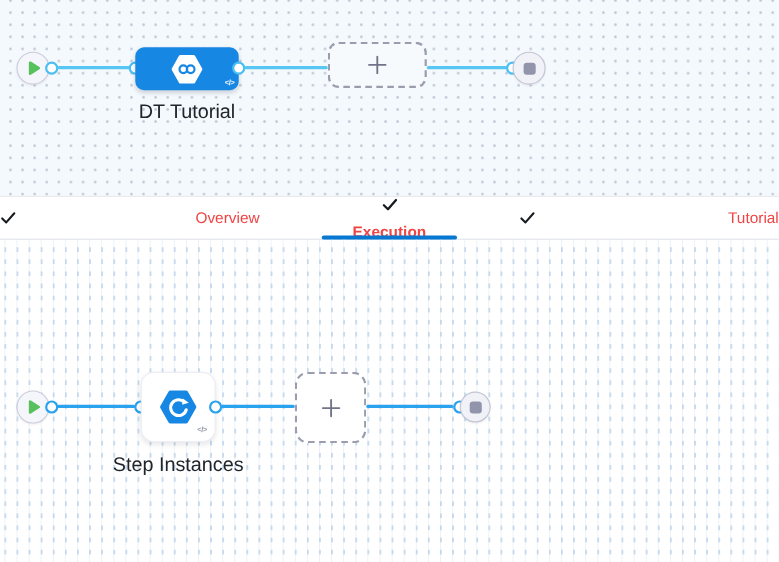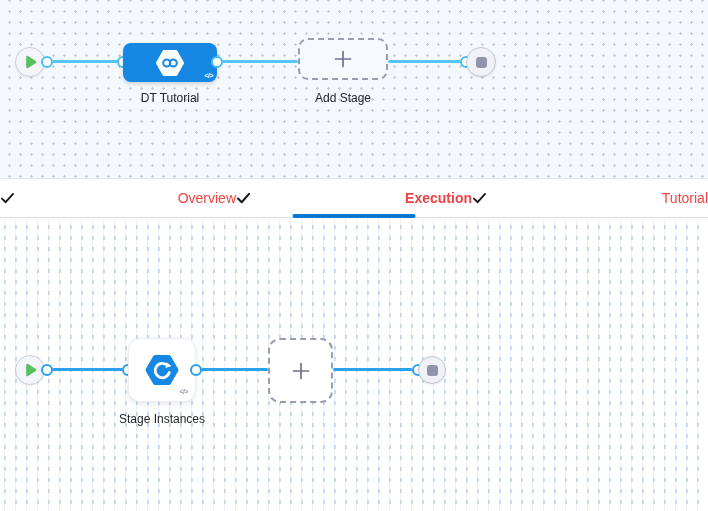--- a/index.html
+++ b/index.html
@@ -55,41 +55,41 @@
   .code-badge.on-white { right:7px; bottom:6px; color:#9799a9; }
 
   .add-box {
     position:absolute; border:2px dashed #9b9dae;
     display:flex; align-items:center; justify-content:center; cursor:pointer;
   }
   .add-stage-box { left:298px; top:38px; width:90px; height:42px; border-radius:10px; background:#f6fafd; }
   .add-step-box  { left:268px; top:120px; width:65px; height:65px; border-radius:12px; background:#ffffff; }
 
   .node-label {
-    position:absolute; text-align:center; font-size:12px; color:#20242b; white-space:nowrap;
+    position:absolute; text-align:center; font-size:18px; color:#20242b; white-space:nowrap;
   }
 
   .step-node {
     position:absolute; left:128px; top:120px; width:68px; height:64px;
     background:#fff; border-radius:12px; border:1px solid #eceef4;
     box-shadow:0 2px 5px rgba(40,41,61,0.10);
     display:flex; align-items:center; justify-content:center; cursor:pointer;
   }
 
   
   .tabbar {
     position:absolute; left:0; top:178px; width:708px; height:40px;
     background:#ffffff; border-top:1px solid #e7e9f0; border-bottom:1px solid #dadce6;
     display:flex;
   }
   .tab {
     position:relative; flex:1 1 0; display:flex; align-items:center; justify-content:space-between;
     gap:9px; font-size:14px; color:#ef4444; cursor:pointer;
   }
-  .tab.active { font-weight:bold; }
+  .tab.active { font-weight:bold;flex-direction:column; }
   .tab-indicator {
     position:absolute; left:50%; transform:translateX(-50%); bottom:-1px;
     width:123px; height:4px; border-radius:4px; background:#0778d2;
   }
 </style>
 </head>
 <body>
 
 <div id="app">
 
@@ -130,21 +130,20 @@
     </div>
 
     <div class="edge light" style="left:388px; top:60px; width:73px;"></div>
 
     <div class="port light" style="left:460px; top:56px;"></div>
     <div class="round-node" style="left:466px; top:47px; background:#f1f2f8; border-color:#c3c5d4;">
       <span class="stop-square"></span>
     </div>
 
     <div class="node-label" style="left:100px; top:91px; width:140px;">DT Tutorial</div>
-    <div class="node-label" style="left:273px; top:91px; width:140px;">Add Stage</div>
   </div>
 
   <div class="tabbar">
 
     <div class="tab">
       <span style="display:flex;">
         <svg width="15" height="14" viewBox="0 0 15 14">
             <path d="M2 7.6 L5.7 11.2 L13 2.9" fill="none" stroke="#171b21" stroke-width="1.9" stroke-linecap="round" stroke-linejoin="round"></path>
           </svg>
       </span>
@@ -209,16 +208,16 @@
       </span>
     </div>
 
     <div class="edge dark" style="left:333px; top:150px; width:79px;"></div>
 
     <div class="port" style="left:412px; top:146px;"></div>
     <div class="round-node" style="left:418px; top:138px; width:28px; height:28px; background:#f1f2f8; border-color:#c3c5d4;">
       <span class="stop-square"></span>
     </div>
 
-    <div class="node-label" style="left:82px; top:194px; width:160px;">Stage Instances</div>
+    <div class="node-label" style="left:82px; top:194px; width:160px;">Step Instances</div>
   </div>
 
 </div>
 
 </body></html>

